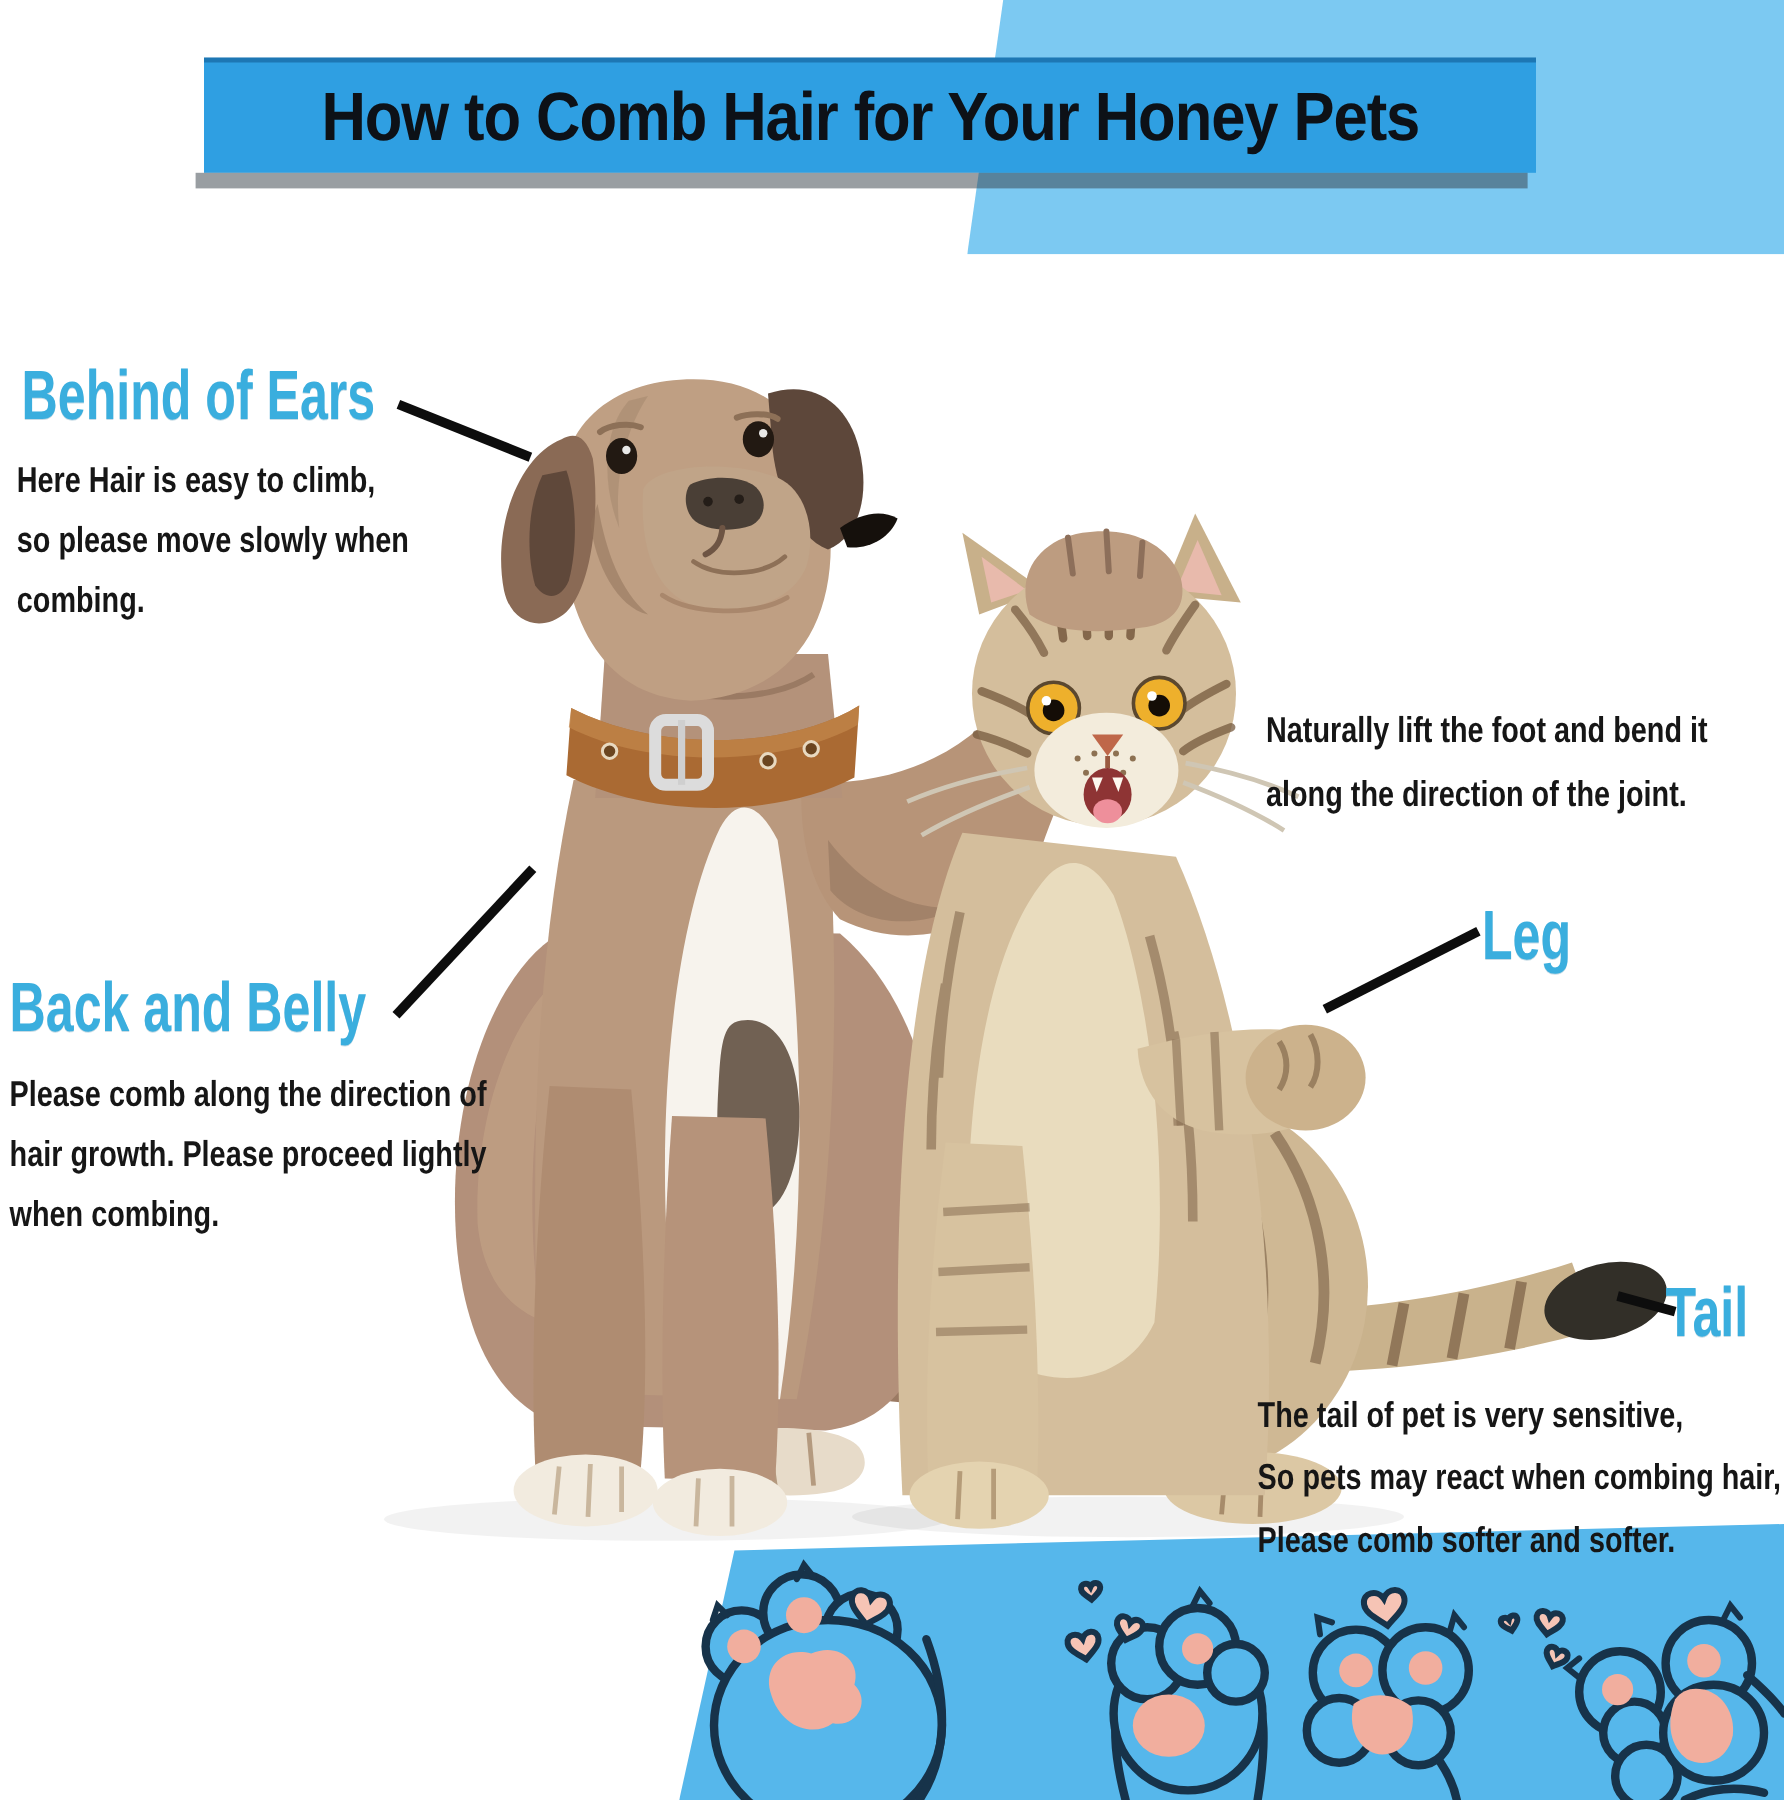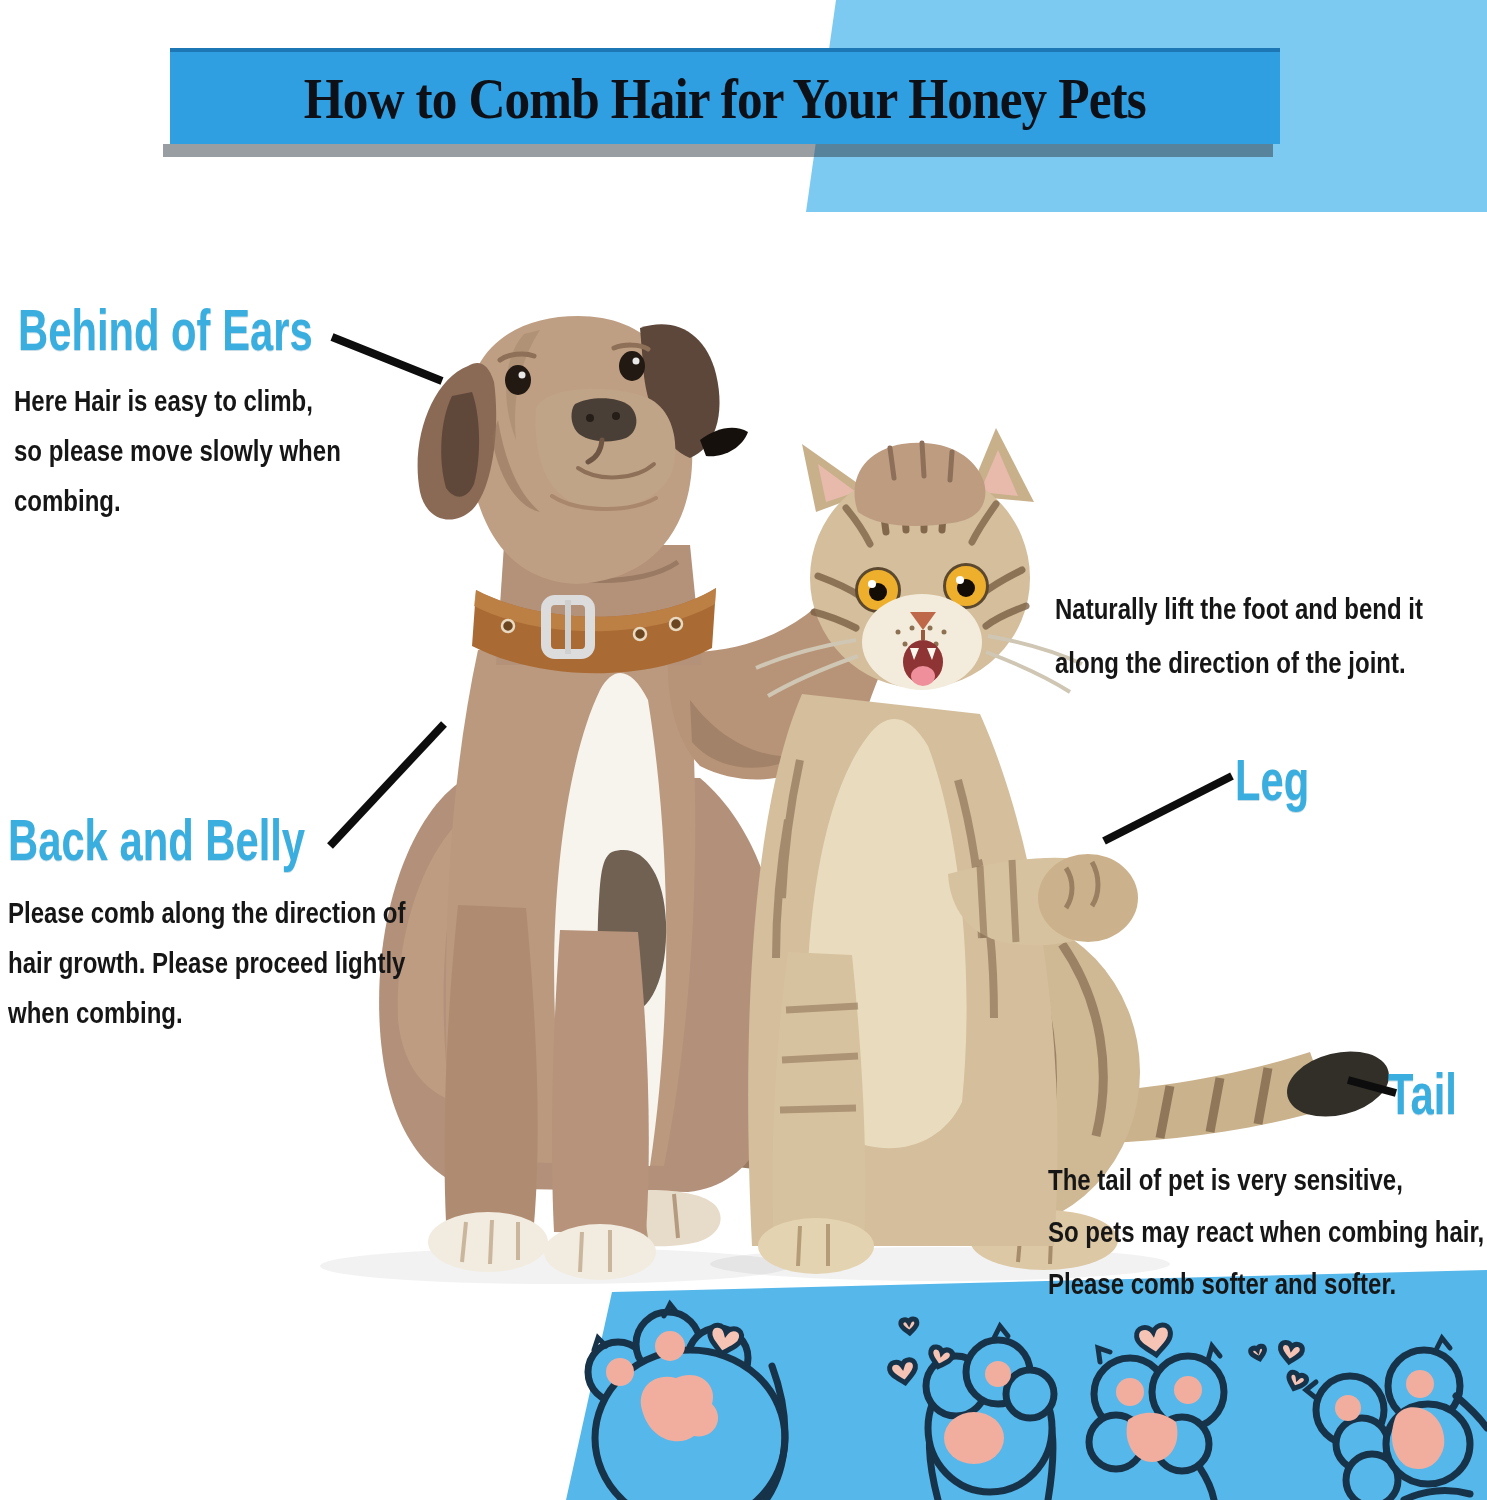--- a/index.html
+++ b/index.html
@@ -12,21 +12,21 @@
     background:var(--panel-blue,#7cc9f2);
     clip-path:polygon(836px 0px,1487px 0px,1487px 212px,806px 212px);}
   .footer-panel{position:absolute;top:1260px;left:0;width:1487px;height:240px;z-index:1;
     background:var(--footer-blue,#56b7eb);
     clip-path:polygon(612px 32px,1487px 10px,1487px 240px,566px 240px);}
 
   
   .title-banner{position:absolute;left:170px;top:48px;width:1110px;height:92px;z-index:3;
     background:var(--banner-blue,#2f9fe2);
     border-top:4px solid rgba(8,70,125,.45);
-    display:flex;align-items:center;justify-content:center;font-family:Liberation Serif, serif;}
+    display:flex;align-items:center;justify-content:center;}
   .title-banner::after{content:"";position:absolute;left:-7px;right:7px;top:100%;height:13px;
     background:rgba(52,62,70,.5);}
   .title-text{font-size:57px;font-weight:700;color:#0d1117;letter-spacing:-1px;
     white-space:nowrap;transform:scaleX(.9);}
 
   
   .label{position:absolute;z-index:4;color:var(--label-blue,#3aaede);
     font-size:58px;font-weight:700;white-space:nowrap;
     transform:scaleX(.72);transform-origin:left top;
     text-shadow:0 1px 0 rgba(30,110,150,.25);}

